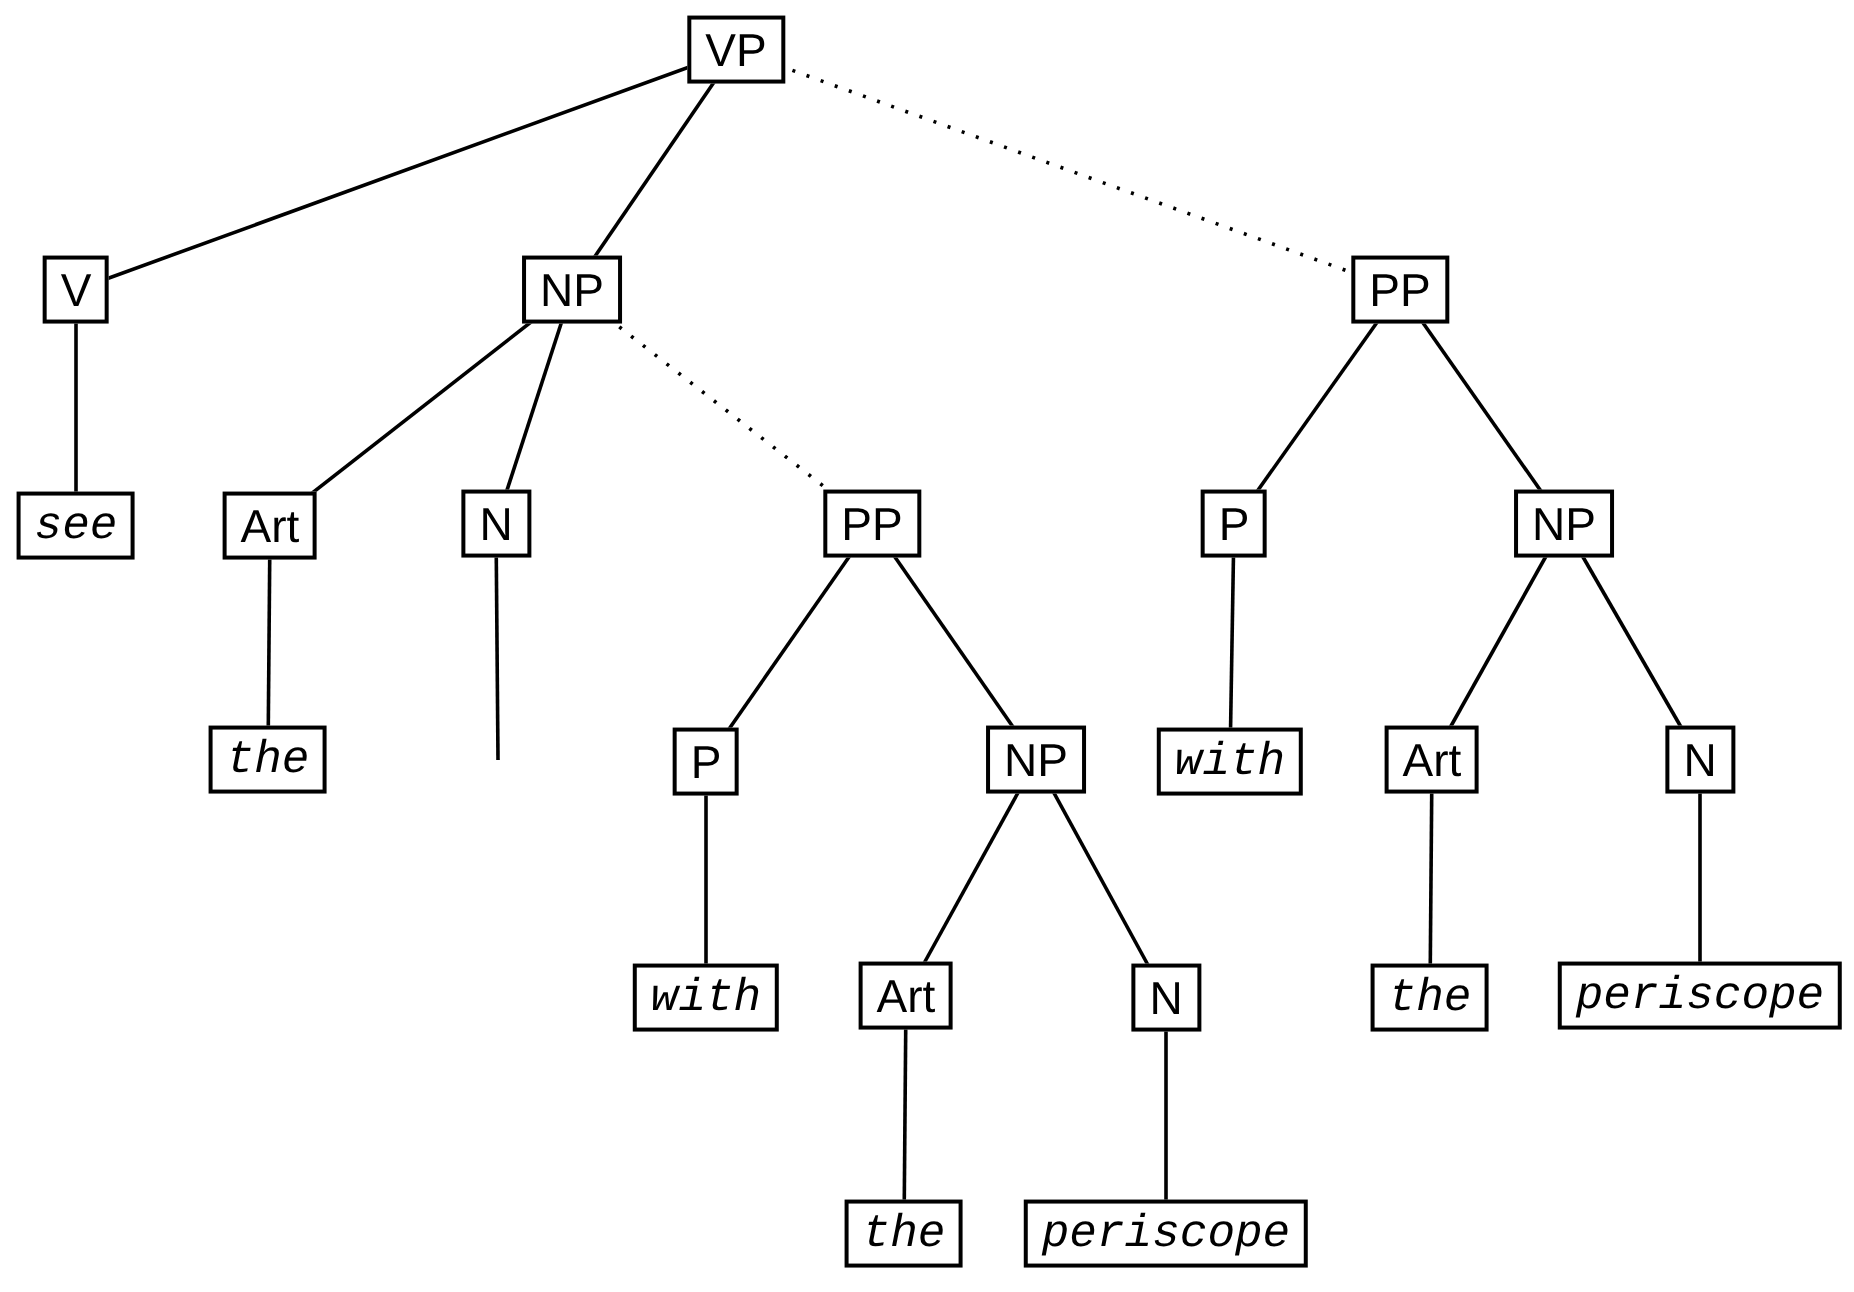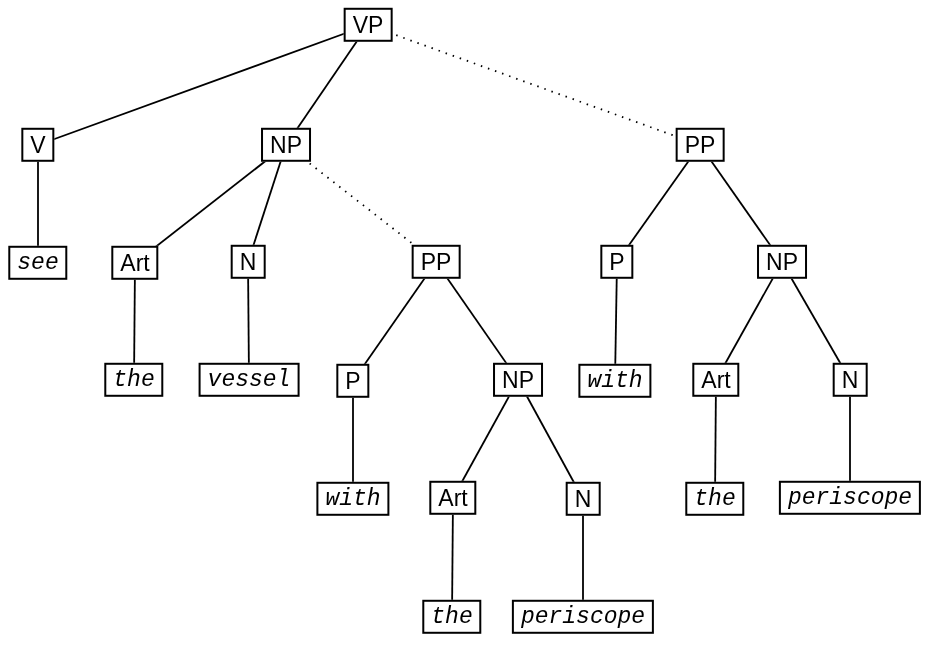--- a/index.html
+++ b/index.html
@@ -83,21 +83,20 @@
     <div class="tree-node" style="left: 38px; top: 145px;">V</div>
     <div class="tree-node" style="left: 286px; top: 145px;">NP</div>
     <div class="tree-node" style="left: 700px; top: 145px;">PP</div>
     <div class="tree-node leaf" style="left: 38px; top: 263px;">see</div>
     <div class="tree-node" style="left: 135px; top: 263px;">Art</div>
     <div class="tree-node" style="left: 248px; top: 262px;">N</div>
     <div class="tree-node" style="left: 436px; top: 262px;">PP</div>
     <div class="tree-node" style="left: 617px; top: 262px;">P</div>
     <div class="tree-node" style="left: 782px; top: 262px;">NP</div>
     <div class="tree-node leaf" style="left: 134px; top: 380px;">the</div>
-    <div class="tree-node leaf" style="left: 249px; top: 380px;">vessel</div>
     <div class="tree-node" style="left: 353px; top: 381px;">P</div>
     <div class="tree-node" style="left: 518px; top: 380px;">NP</div>
     <div class="tree-node leaf" style="left: 615px; top: 381px;">with</div>
     <div class="tree-node" style="left: 716px; top: 380px;">Art</div>
     <div class="tree-node" style="left: 850px; top: 380px;">N</div>
     <div class="tree-node leaf" style="left: 353px; top: 499px;">with</div>
     <div class="tree-node" style="left: 453px; top: 498px;">Art</div>
     <div class="tree-node" style="left: 583px; top: 499px;">N</div>
     <div class="tree-node leaf" style="left: 715px; top: 499px;">the</div>
     <div class="tree-node leaf" style="left: 850px; top: 498px;">periscope</div>

